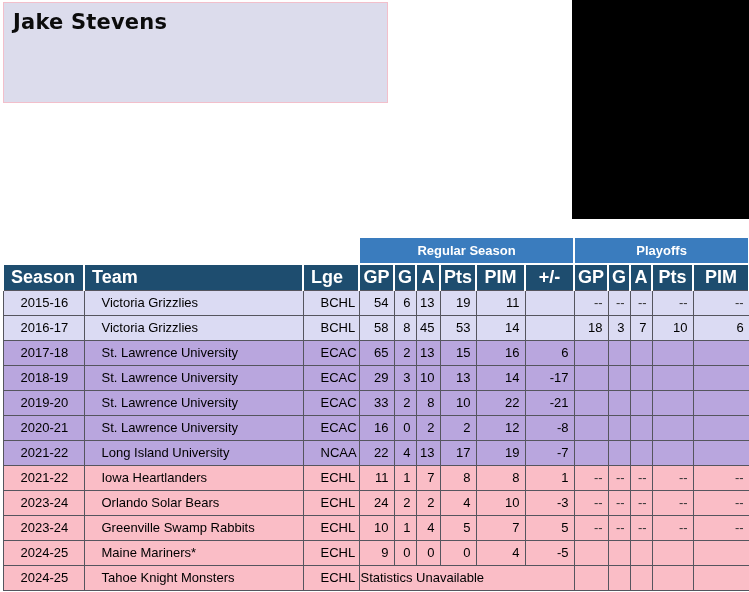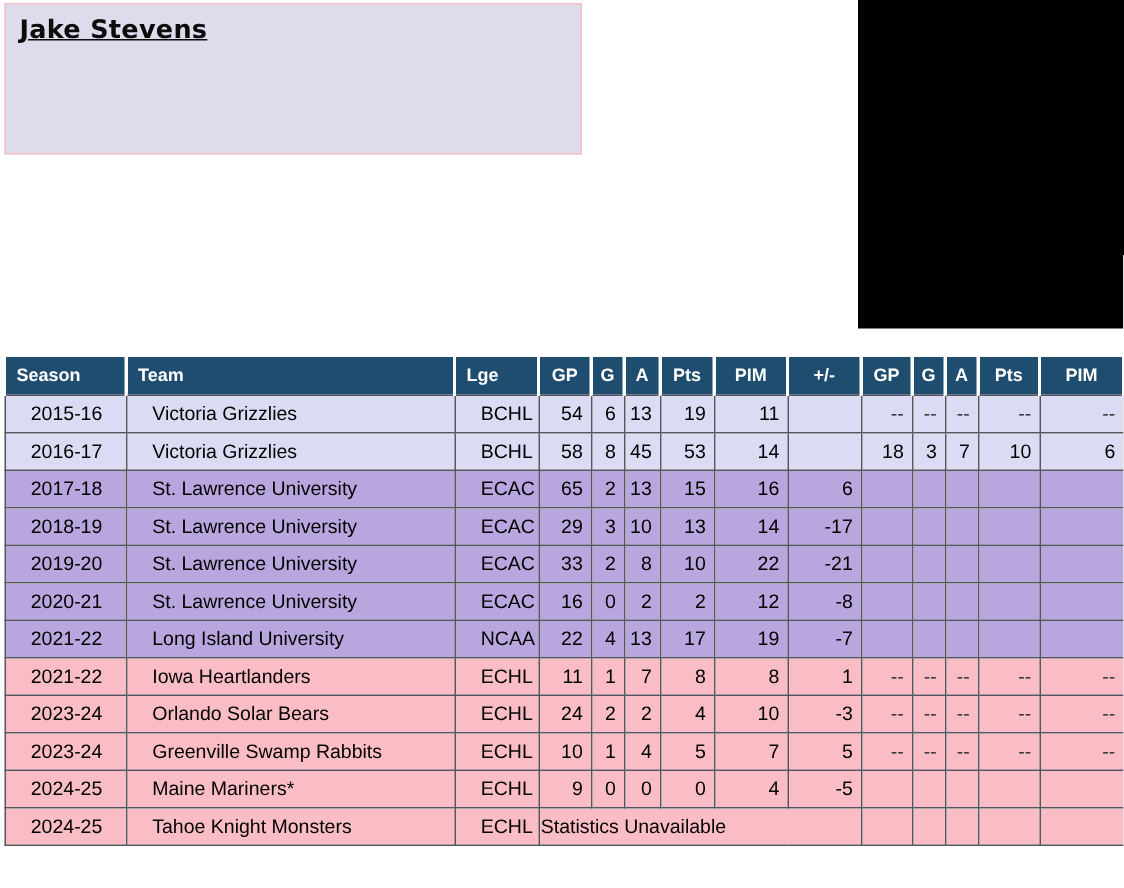--- a/index.html
+++ b/index.html
@@ -8,39 +8,39 @@
     --cardbg:#DCDCEC; --cardborder:#F2BFCB; --grid:#55555E;
   }
   html,body{margin:0;padding:0;background:#fff;}
   .page{position:relative;width:749px;height:592px;background:#fff;overflow:hidden;
         font-family:"Liberation Sans",sans-serif;}
 
   
   .player-card{position:absolute;left:3px;top:2px;width:385px;height:101px;
     box-sizing:border-box;background:var(--cardbg);border:1px solid var(--cardborder);
     padding:6px 10px 6px 9px;font-family:"DejaVu Sans",sans-serif;color:#0c0c0c;}
-  .player-name{font-size:17px;font-weight:bold;margin:1px 0 4px 0;letter-spacing:.2px;text-decoration:underline;}
+  .player-name{font-size:21px;font-weight:bold;margin:1px 0 4px 0;letter-spacing:.2px;}
   .pline{font-size:12.5px;line-height:15.5px;padding-left:5px;white-space:nowrap;}
 
   
   .photo{position:absolute;left:572px;top:0;width:177px;height:219px;background:#000;}
 
   
   table.stats{position:absolute;left:2px;top:236px;width:746px;
     border-collapse:collapse;table-layout:fixed;font-size:13px;color:#000;}
   table.stats td,table.stats th{overflow:hidden;white-space:nowrap;vertical-align:middle;}
 
   tr.banner-row{height:27px;}
   tr.banner-row .spacer{background:#fff;border:none;}
   tr.banner-row .section{background:var(--blue);color:#fff;font-weight:bold;
     text-align:center;border:2px solid #fff;font-size:13px;}
 
   tr.colhead-row{height:26px;}
   tr.colhead-row th{background:var(--navy);color:#fff;font-weight:bold;
-    border:2px solid #fff;border-bottom:1px solid var(--grid);text-align:center;font-size:12px;margin-top:20px;}
+    border:2px solid #fff;border-bottom:1px solid var(--grid);text-align:center;font-size:18px;margin-top:20px;}
   tr.colhead-row th.left{text-align:left;padding-left:7px;}
 
   tbody tr{height:25px;}
   tbody td{border:1px solid var(--grid);}
   td.left{text-align:left;padding-left:17px;margin-left:30px;}
   td.num{text-align:right;padding-right:5px;}
   td.center{text-align:left;}
   td.dash{color:#333;}
   tr.bchl td{background:var(--bchl);}
   tr.college td{background:var(--college);}
@@ -68,20 +68,25 @@
       <col style="width:36px">
         <col style="width:49px">
         <col style="width:49px">
       <col style="width:34px">
         <col style="width:22px">
         <col style="width:22px">
       <col style="width:41px">
         <col style="width:56px">
     </colgroup>
     <thead>
+      <tr class="banner-row">
+        <td class="spacer" colspan="3"></td>
+        <th class="section" colspan="6">Regular Season</th>
+        <th class="section" colspan="5">Playoffs</th>
+      </tr>
       <tr class="colhead-row">
         <th class="left">Season</th>
         <th class="left">Team</th>
         <th class="left">Lge</th>
         <th>GP</th>
         <th>G</th>
         <th>A</th>
         <th>Pts</th>
         <th>PIM</th>
         <th>+/-</th>

